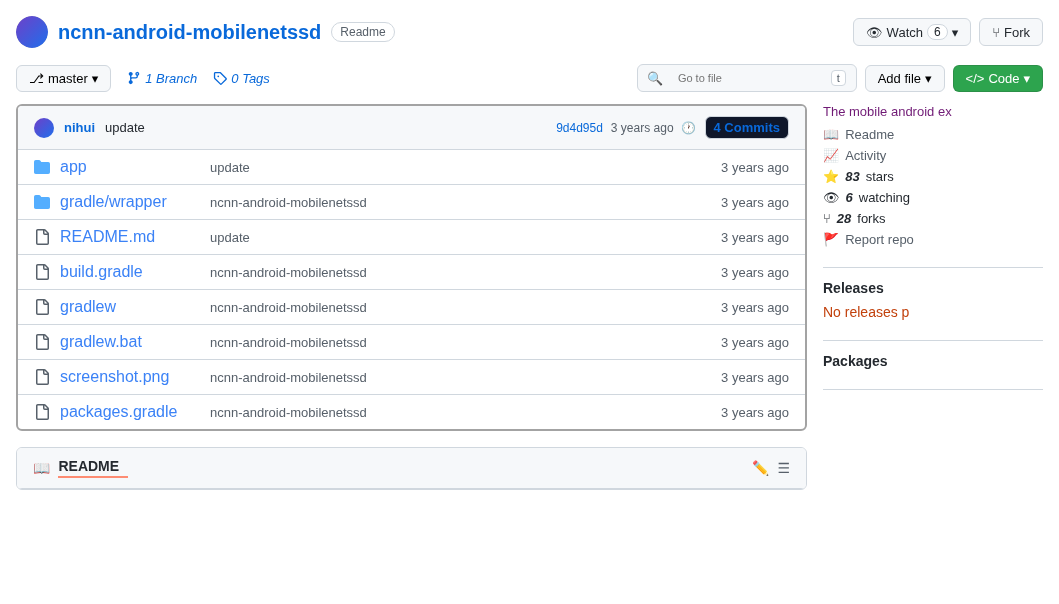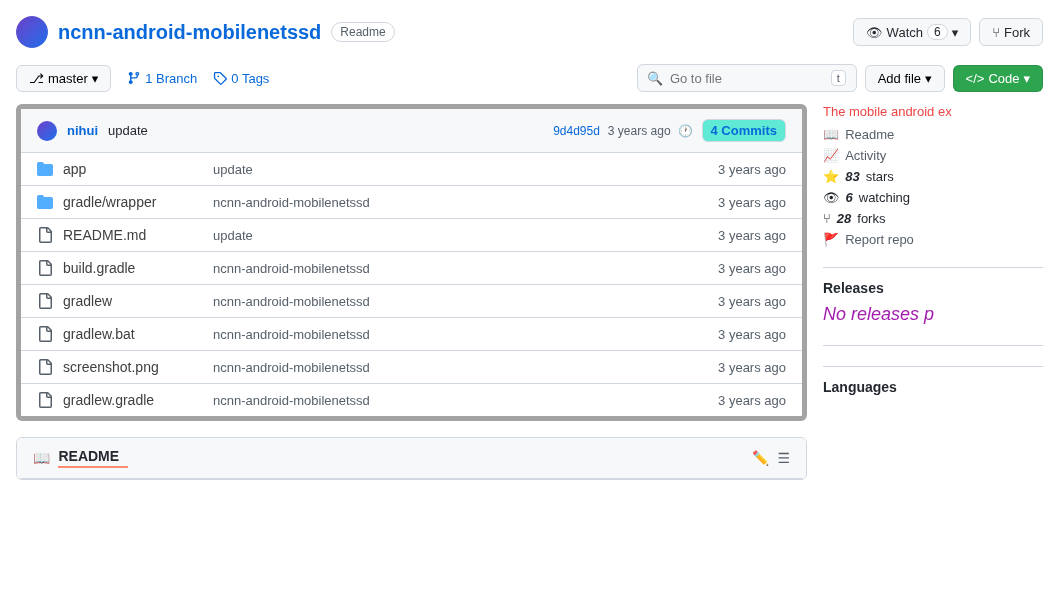--- a/index.html
+++ b/index.html
@@ -112,41 +112,43 @@
       margin-left: 8px;
       color: #57606a;
       font-size: 13px;
     }
     .branch-tag-info span {
       display: flex;
       align-items: center;
       gap: 4px;
       cursor: pointer;
       color: #0969da;
+      font-style: italic;
     }
     .spacer { flex: 1; }
     .search-box {
       display: flex;
       align-items: center;
       border: 1px solid #d0d7de;
       border-radius: 6px;
       padding: 5px 10px;
       gap: 6px;
       background: #f6f8fa;
       font-size: 13px;
       color: #57606a;
       width: 220px;
     }
     .search-box input {
       border: none;
       background: transparent;
       outline: none;
-      font-size: 13px;
+      font-size: 11px;
       color: #57606a;
       width: 100%;
+      margin-left: 8px;
     }
     .kbd {
       border: 1px solid #d0d7de;
       border-radius: 4px;
       padding: 1px 5px;
       font-size: 11px;
       color: #57606a;
       background: #fff;
     }
     .add-file-btn {
@@ -166,21 +168,21 @@
       display: flex;
       gap: 16px;
     }
     .repo-content {
       flex: 1;
       min-width: 0;
     }
 
     
     .file-table {
-      border: 5px solid #a3a3a3;
+      border: 2px solid #a3a3a3;
       border-radius: 6px;
       overflow: hidden;
       margin-bottom: 16px;
     }
     .file-table-header {
       display: flex;
       align-items: center;
       padding: 10px 16px;
       background: #f6f8fa;
       border-bottom: 1px solid #d0d7de;
@@ -220,41 +222,41 @@
       display: flex;
       align-items: flex-end;
       gap: 4px;
       color: #0969da;
       font-size: 13px;
       font-weight: 600;
       cursor: pointer;
       border: 1px solid #d0d7de;
       border-radius: 6px;
       padding: 3px 8px;
-      background: #5eead4;
+      background: #0f172a;
     }
 
     .file-row {
       display: flex;
       align-items: center;
       padding: 8px 16px;
       border-bottom: 1px solid #d0d7de;
       gap: 10px;
     }
     .file-row:last-child { border-bottom: none; }
     .file-icon {
       width: 16px;
       height: 16px;
       flex-shrink: 0;
       color: #57606a;
     }
     .folder-icon { color: #54aeff; }
     .file-name {
-      color: #404040;
-      font-size: 14px;
+      color: #3b82f6;
+      font-size: 16px;
       cursor: pointer;
       min-width: 140px;
       flex-shrink: 0;
     }
     .file-desc {
       color: #57606a;
       font-size: 13px;
       flex: 1;
     }
     .file-time {
@@ -306,21 +308,21 @@
       margin-bottom: 20px;
     }
     .sidebar-title {
       font-weight: 600;
       font-size: 14px;
       margin-bottom: 8px;
       color: #24292f;
     }
     .sidebar-desc {
       font-size: 13px;
-      color: #ef4444;
+      color: #701a75;
       margin-bottom: 8px;
     }
     .sidebar-link {
       display: flex;
       align-items: center;
       gap: 6px;
       font-size: 13px;
       color: #24292f;
       cursor: pointer;
       margin-bottom: 6px;
@@ -329,23 +331,22 @@
     .sidebar-stat {
       display: flex;
       align-items: center;
       gap: 6px;
       font-size: 13px;
       color: #24292f;
       margin-bottom: 6px;
     }
     .stat-num { font-weight: 600; font-style: italic; }
     .sidebar-muted {
-      font-size: 18px;
-      color: #a21caf;
-      font-style: italic;
+      font-size: 14px;
+      color: #c2410c;
     }
     .divider {
       border-top: 1px solid #d0d7de;
       margin: 12px 0;
     }
   </style>
 </head>
 <body>
 
 <div class="page-wrapper">
@@ -482,21 +483,21 @@
                   <path d="M2 1.75C2 .784 2.784 0 3.75 0h6.586c.464 0 .909.184 1.237.513l2.914 2.914c.329.328.513.773.513 1.237v9.586A1.75 1.75 0 0 1 13.25 16h-9.5A1.75 1.75 0 0 1 2 14.25Zm1.75-.25a.25.25 0 0 0-.25.25v12.5c0 .138.112.25.25.25h9.5a.25.25 0 0 0 .25-.25V6h-2.75A1.75 1.75 0 0 1 9 4.25V1.5Zm6.75.062V4.25c0 .138.112.25.25.25h2.688l-.011-.013-2.914-2.914-.013-.011Z"></path>
                 </svg></span>
       <span class="file-name">screenshot.png</span>
       <span class="file-desc">ncnn-android-mobilenetssd</span>
       <span class="file-time">3 years ago</span>
     </div>
             <div class="file-row">
       <span class="file-icon "><svg width="16" height="16" viewBox="0 0 16 16" fill="#57606a">
                   <path d="M2 1.75C2 .784 2.784 0 3.75 0h6.586c.464 0 .909.184 1.237.513l2.914 2.914c.329.328.513.773.513 1.237v9.586A1.75 1.75 0 0 1 13.25 16h-9.5A1.75 1.75 0 0 1 2 14.25Zm1.75-.25a.25.25 0 0 0-.25.25v12.5c0 .138.112.25.25.25h9.5a.25.25 0 0 0 .25-.25V6h-2.75A1.75 1.75 0 0 1 9 4.25V1.5Zm6.75.062V4.25c0 .138.112.25.25.25h2.688l-.011-.013-2.914-2.914-.013-.011Z"></path>
                 </svg></span>
-      <span class="file-name">gradlew.gradle</span>
+      <span class="file-name">packages.gradle</span>
       <span class="file-desc">ncnn-android-mobilenetssd</span>
       <span class="file-time">3 years ago</span>
     </div>
           </div>
       </div>
 
       <div class="readme-section">
         <div class="readme-header">
           <div class="readme-title">
             <span>📖</span>
@@ -548,22 +549,20 @@
       <div class="divider"></div>
 
       <div class="sidebar-section">
         <div class="sidebar-title">Releases</div>
         <div class="sidebar-muted">No releases p</div>
       </div>
 
       <div class="divider"></div>
 
       <div class="sidebar-section">
+        <div class="sidebar-title">Packages</div>
       </div>
 
       <div class="divider"></div>
 
-      <div class="sidebar-section">
-        <div class="sidebar-title">Languages</div>
-      </div>
     </div>
   </div>
 </div>
 
 </body></html>

